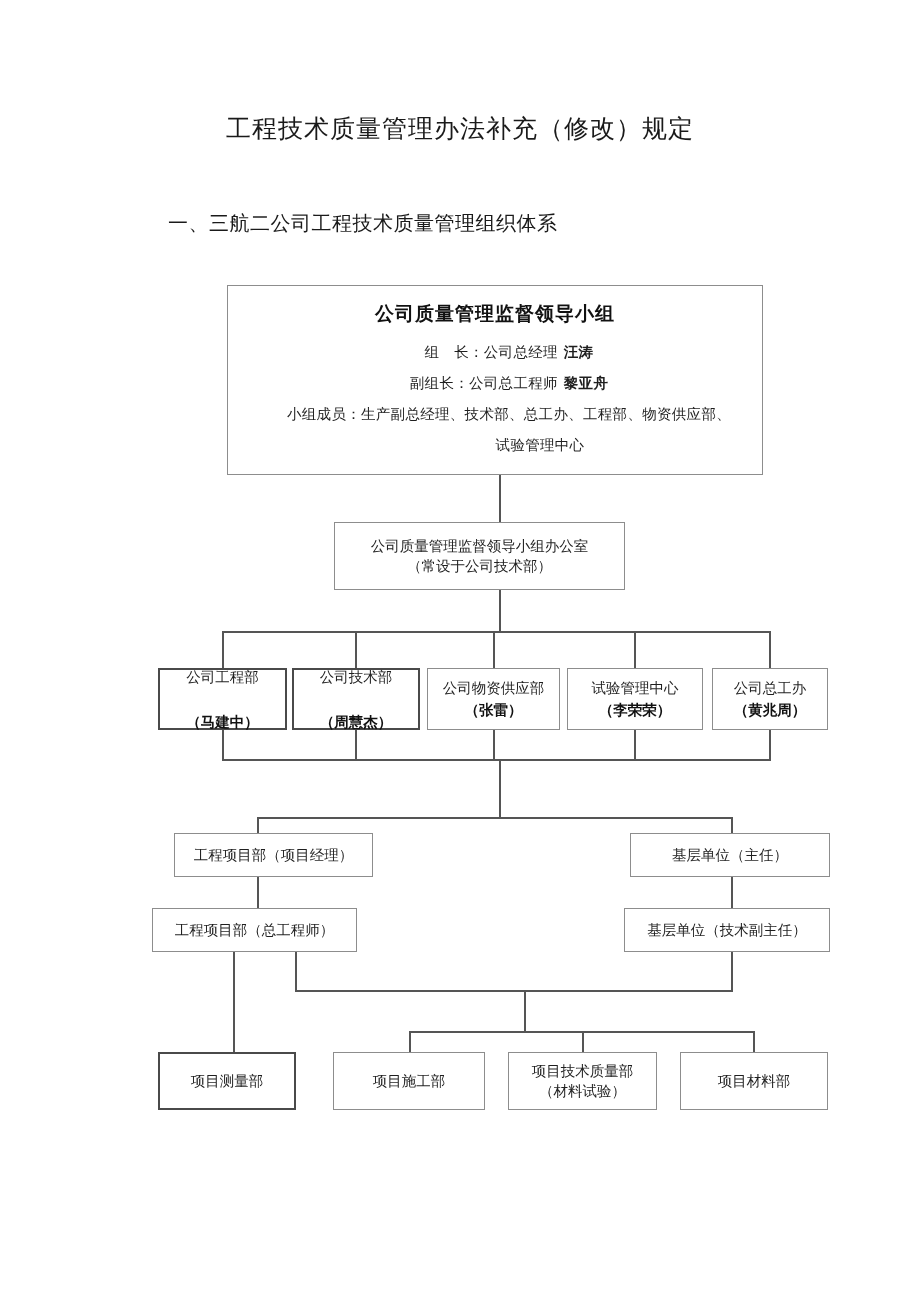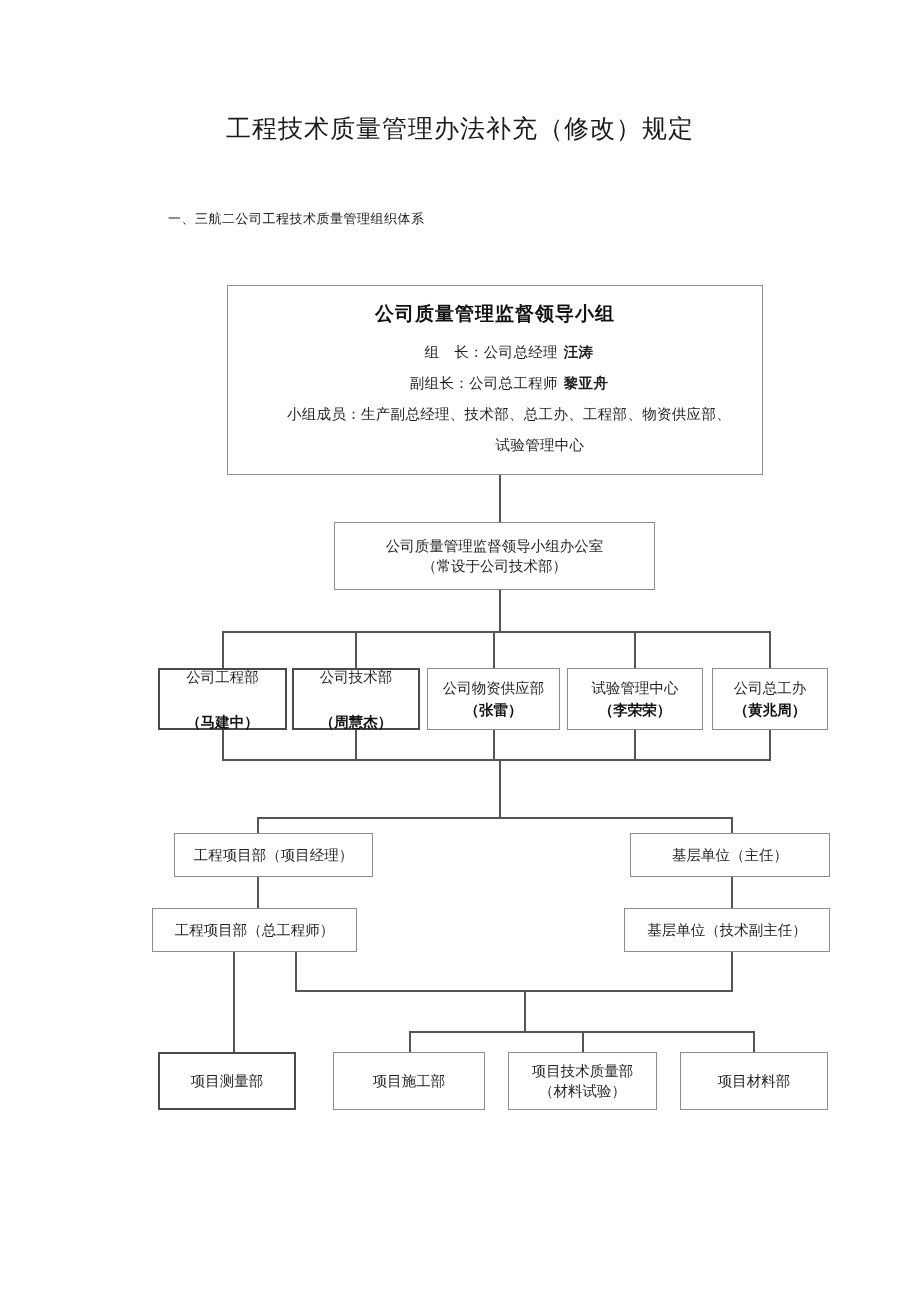--- a/index.html
+++ b/index.html
@@ -31,21 +31,21 @@
     font-size: 25px;
     letter-spacing: 1px;
     color: #1a1a1a;
     white-space: nowrap;
   }
   .section-heading {
     position: absolute;
     left: 168px;
     top: 210px;
     font-family: "DejaVu Serif", "Liberation Serif", serif;
-    font-size: 13px;
+    font-size: 20px;
     letter-spacing: 0.5px;
     color: #1a1a1a;
     white-space: nowrap;
   }
 
   
   .chart {
     position: absolute;
     left: 0;
     top: 0;
@@ -109,21 +109,21 @@
     letter-spacing: 0.3px;
   }
   .lead-row .lbl { letter-spacing: 0.3px; }
   .lead-row .nm { font-weight: bold; margin-left: 6px; }
   .lead-row.cont { padding-left: 62px; margin-bottom: 0; }
 
   
   .node-office {
     left: 334px;
     top: 522px;
-    width: 321px;
+    width: 291px;
     height: 68px;
     font-size: 14.5px;
   }
 
   
   .node-dept { height: 62px; font-size: 14.5px; top: 668px; }
   .node-dept .ln + .ln { margin-top: 2px; }
 
   
   .node-mid { height: 44px; font-size: 14.5px; }

